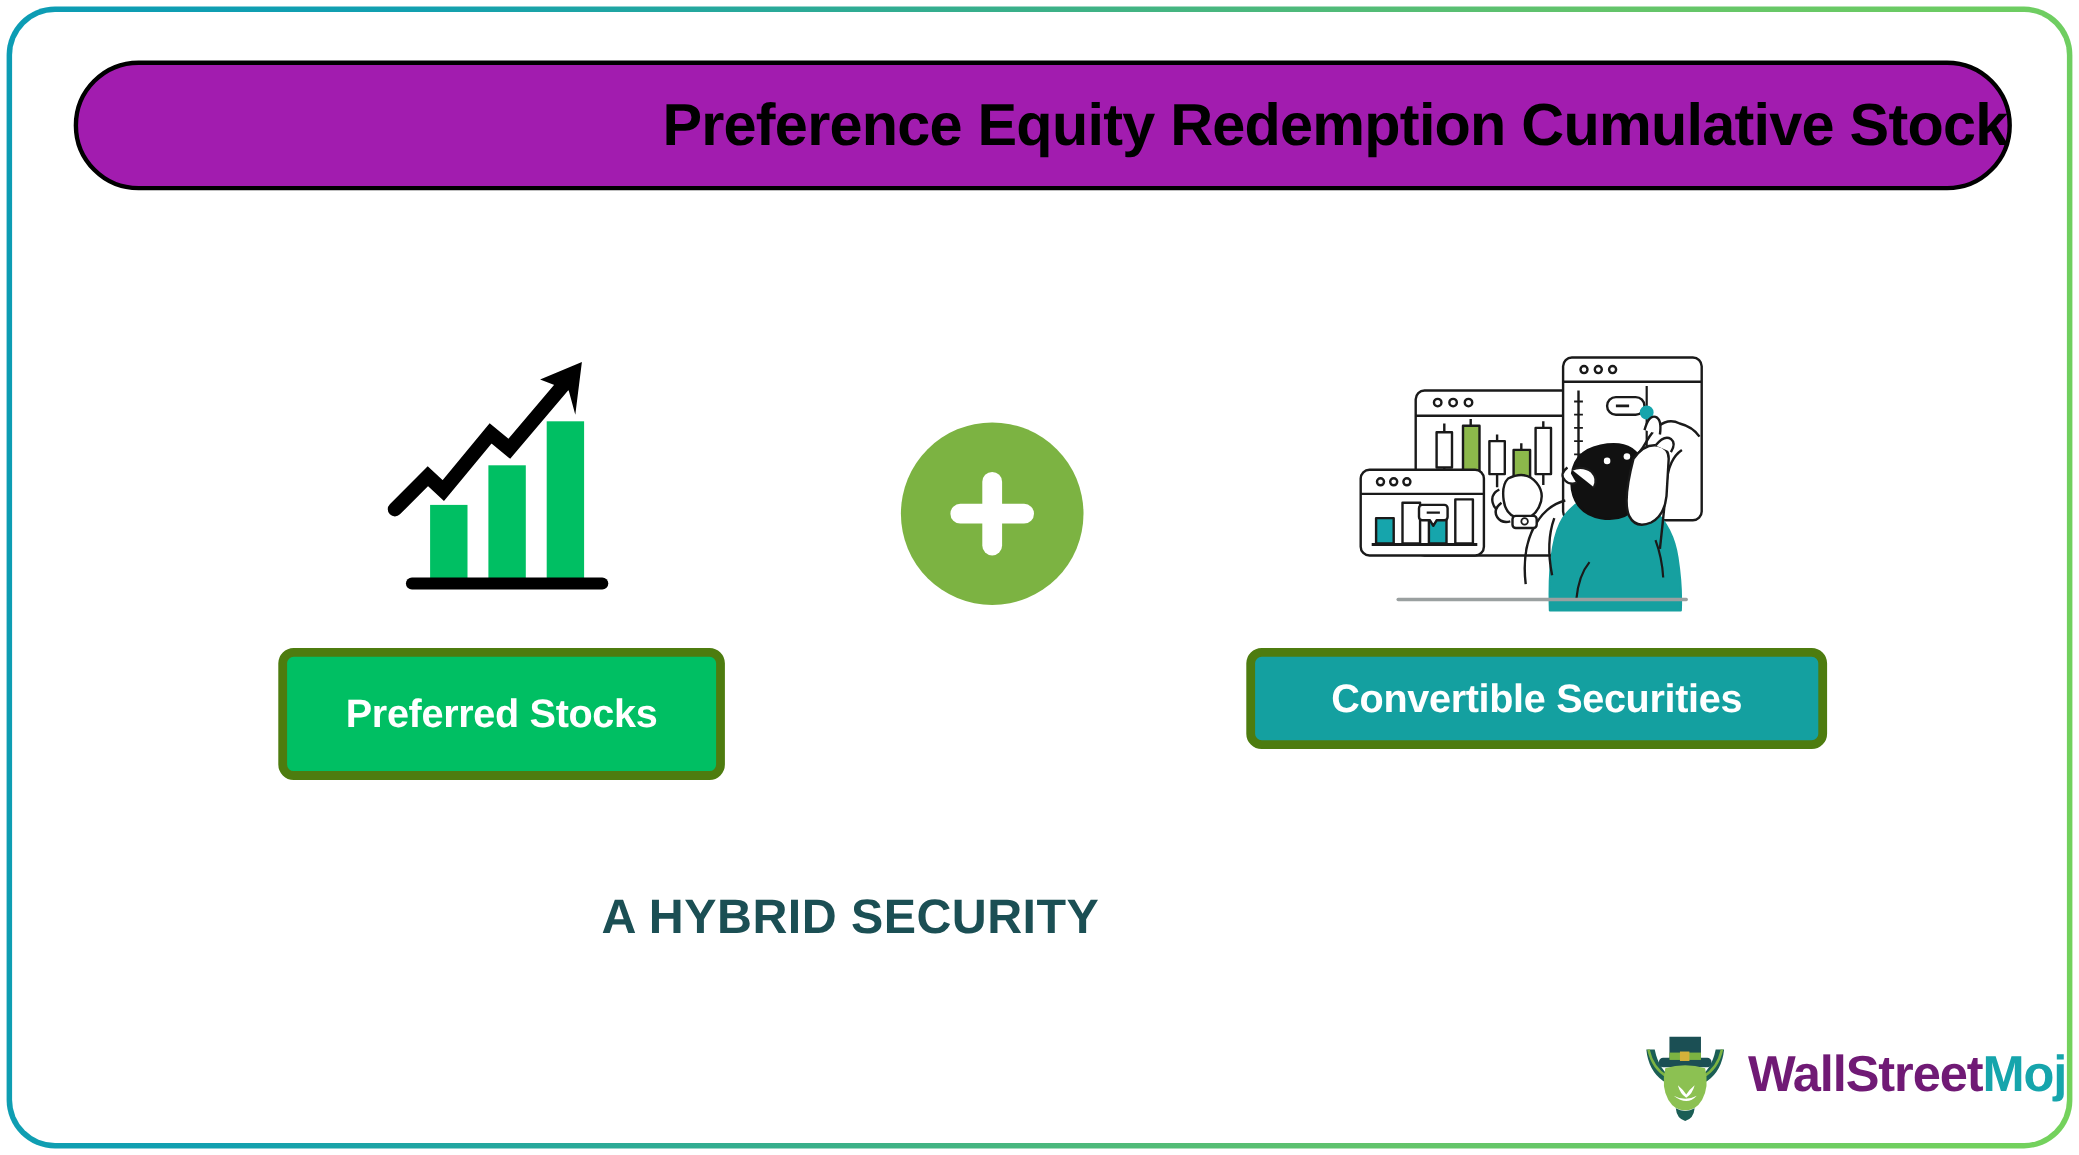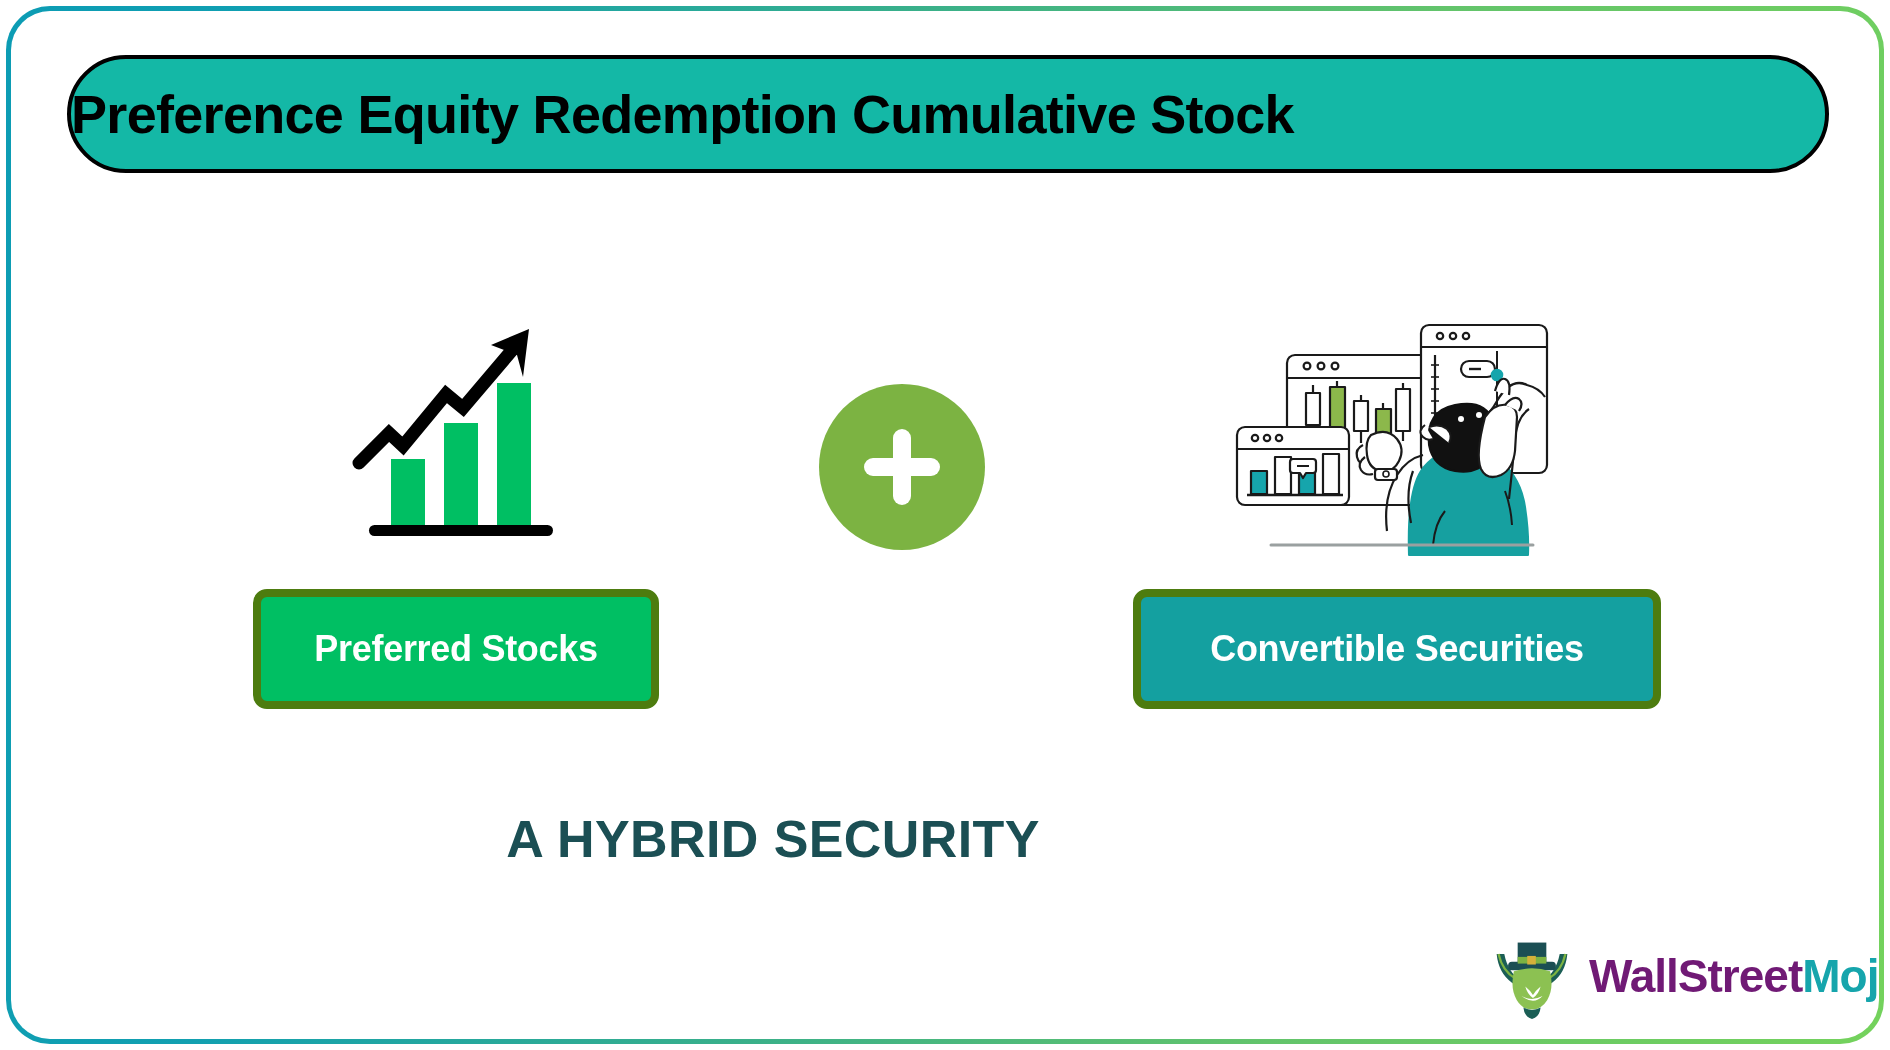--- a/index.html
+++ b/index.html
@@ -40,22 +40,22 @@
     position: absolute;
     left: 56px;
     top: 44px;
     width: 1762px;
     height: 118px;
     border: 4px solid #000000;
     border-radius: 62px;
     box-sizing: border-box;
     display: flex;
     align-items: center;
-    justify-content: flex-start;
-    background: #14b8a6;
+    justify-content: flex-end;
+    background: #a21caf;
   }
   .title-text {
     font-size: 54px;
     font-weight: 700;
     color: #000000;
     letter-spacing: -0.7px;
     white-space: nowrap;
   }
 
   
@@ -123,32 +123,32 @@
     left: 242px;
     top: 578px;
     width: 406px;
     height: 120px;
     background: #00bf63;
   }
   .btn-convertible {
     left: 1122px;
     top: 578px;
     width: 528px;
-    height: 120px;
+    height: 92px;
     background: #14a0a0;
   }
 
   
   .hybrid-caption {
     position: absolute;
     left: 0;
     top: 798px;
     width: 1584px;
     text-align: center;
-    font-size: 52px;
+    font-size: 44px;
     font-weight: 700;
     color: #1b4f54;
     letter-spacing: 0.4px;
   }
   .hybrid-caption .ghost {
     
     margin-left: -60px;
     display: inline-block;
   }
 

